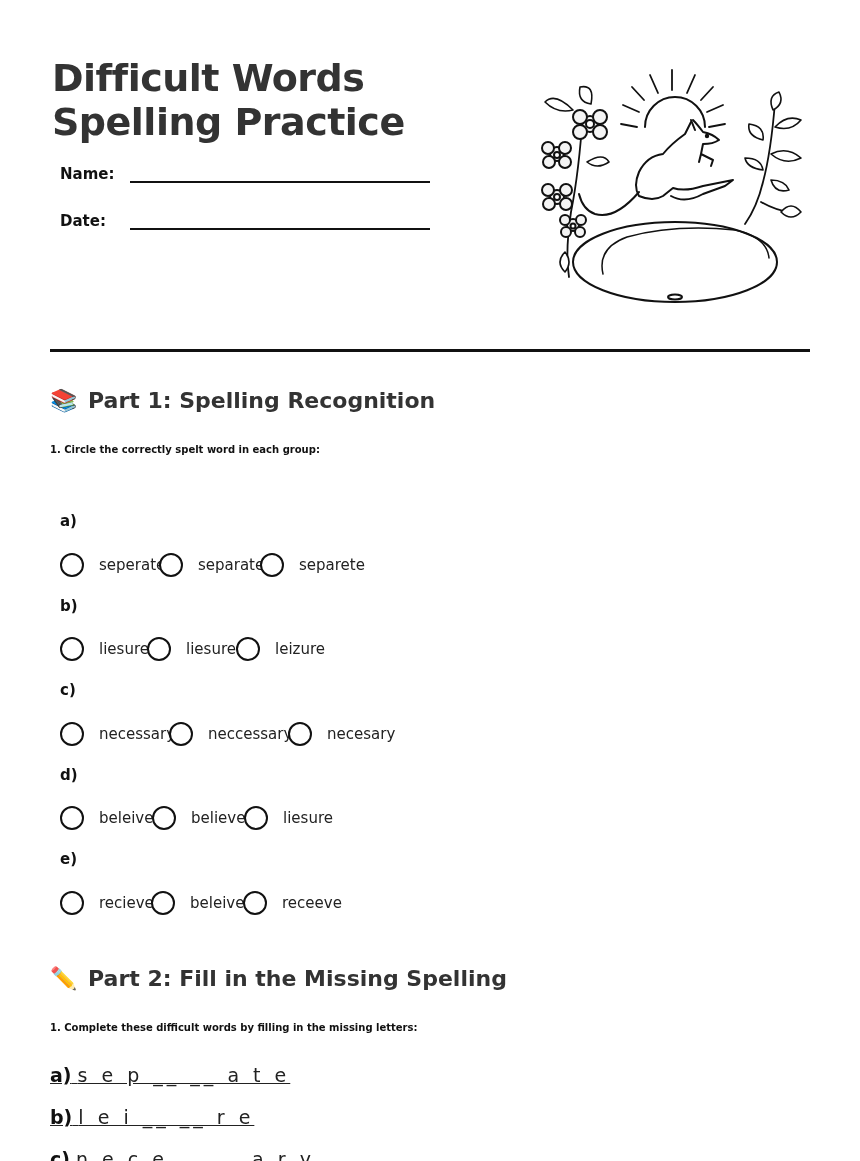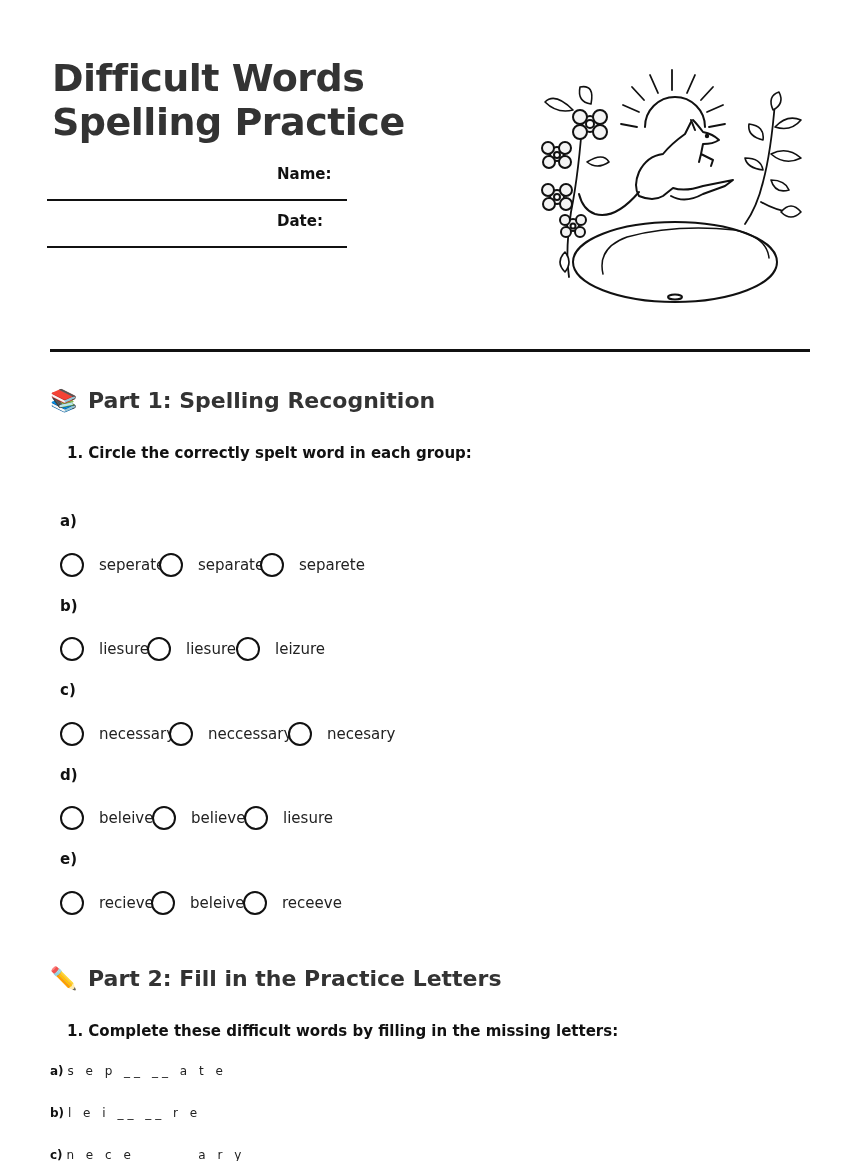--- a/index.html
+++ b/index.html
@@ -7,42 +7,42 @@
     width: 860px; height: 1161px; overflow: hidden; position: relative;
     font-family: "DejaVu Sans", "Liberation Sans", sans-serif;
     color: #111;
   }
   .title {
     position: absolute; left: 48px; top: 52px; width: 470px;
     font-family: "DejaVu Sans", sans-serif; font-weight: bold;
     font-size: 38px; line-height: 44px; color: #333; letter-spacing: -0.5px;
     margin: 4px;
   }
-  .field { position: absolute; left: 47px; display: flex; align-items: flex-end; flex-direction: column; }
+  .field { position: absolute; left: 60px; display: flex; align-items: flex-end; }
   .field .label { font-weight: bold; font-size: 15px; width: 70px; color: #111; }
   .field .line { width: 300px; border-bottom: 2px solid #111; height: 16px; }
   .illustration { position: absolute; left: 535px; top: 62px; width: 272px; height: 245px; }
   .divider { position: absolute; left: 50px; top: 349px; width: 760px; height: 3px; background: #111; }
   .section-heading {
     position: absolute; left: 50px; font-weight: bold; font-size: 22px; color: #333;
     display: flex; align-items: center; gap: 8px; margin: 0;
   }
   .section-heading .emoji { font-size: 22px; width: 30px; display: inline-block; }
-  .question { position: absolute; left: 67px; font-weight: bold; font-size: 15px; color: #111; }
+  .question { position: absolute; left: 50px; font-weight: bold; font-size: 10px; color: #111; }
   .item-label { position: absolute; left: 60px; font-weight: bold; font-size: 15px; color: #111; }
   .options { position: absolute; left: 60px; display: flex; align-items: center; }
   .option { display: flex; align-items: center; }
   .bubble {
     width: 20px; height: 20px; border: 2px solid #111; border-radius: 50%;
     box-sizing: content-box; flex: none; cursor: pointer; background: #fff;
   }
   .word { font-size: 15px; color: #222; margin-left: 15px; margin-right: 0; }
   .option + .option .bubble { margin-left: 0; }
   .option:not(:last-child) .word { margin-right: 0; }
-  .fill { position: absolute; left: 50px; font-size: 12px; color: #222; }
+  .fill { position: absolute; left: 50px; font-size: 19px; color: #222; text-decoration: underline; }
   .fill b { color: #111; }
   .fill .letters { letter-spacing: 4px; }
 </style>
 </head>
 <body>
 
 <h1 class="title">Difficult Words Spelling Practice</h1>
 
 <div class="field" style="top:165px">
   <span class="label">Name:</span>
@@ -207,21 +207,21 @@
       <span class="word" style="width:53px">beleive</span>
     </div>
   <div class="option">
       <span class="bubble"></span>
       <span class="word">receeve</span>
     </div>
 </div>
 
 <h2 class="section-heading" style="top:966px">
   <span class="emoji">✏️</span>
-  <span>Part 2: Fill in the Practice Letters</span>
+  <span>Part 2: Fill in the Missing Spelling</span>
 </h2>
 <div class="question" style="top:1022px">1. Complete these difficult words by filling in the missing letters:</div>
 
 <div class="fill" style="top:1064px">
   <b>a)</b>
   <span class="letters">s e p __ __ a t e</span>
 </div>
 <div class="fill" style="top:1106px">
   <b>b)</b>
   <span class="letters">l e i __ __ r e</span>

